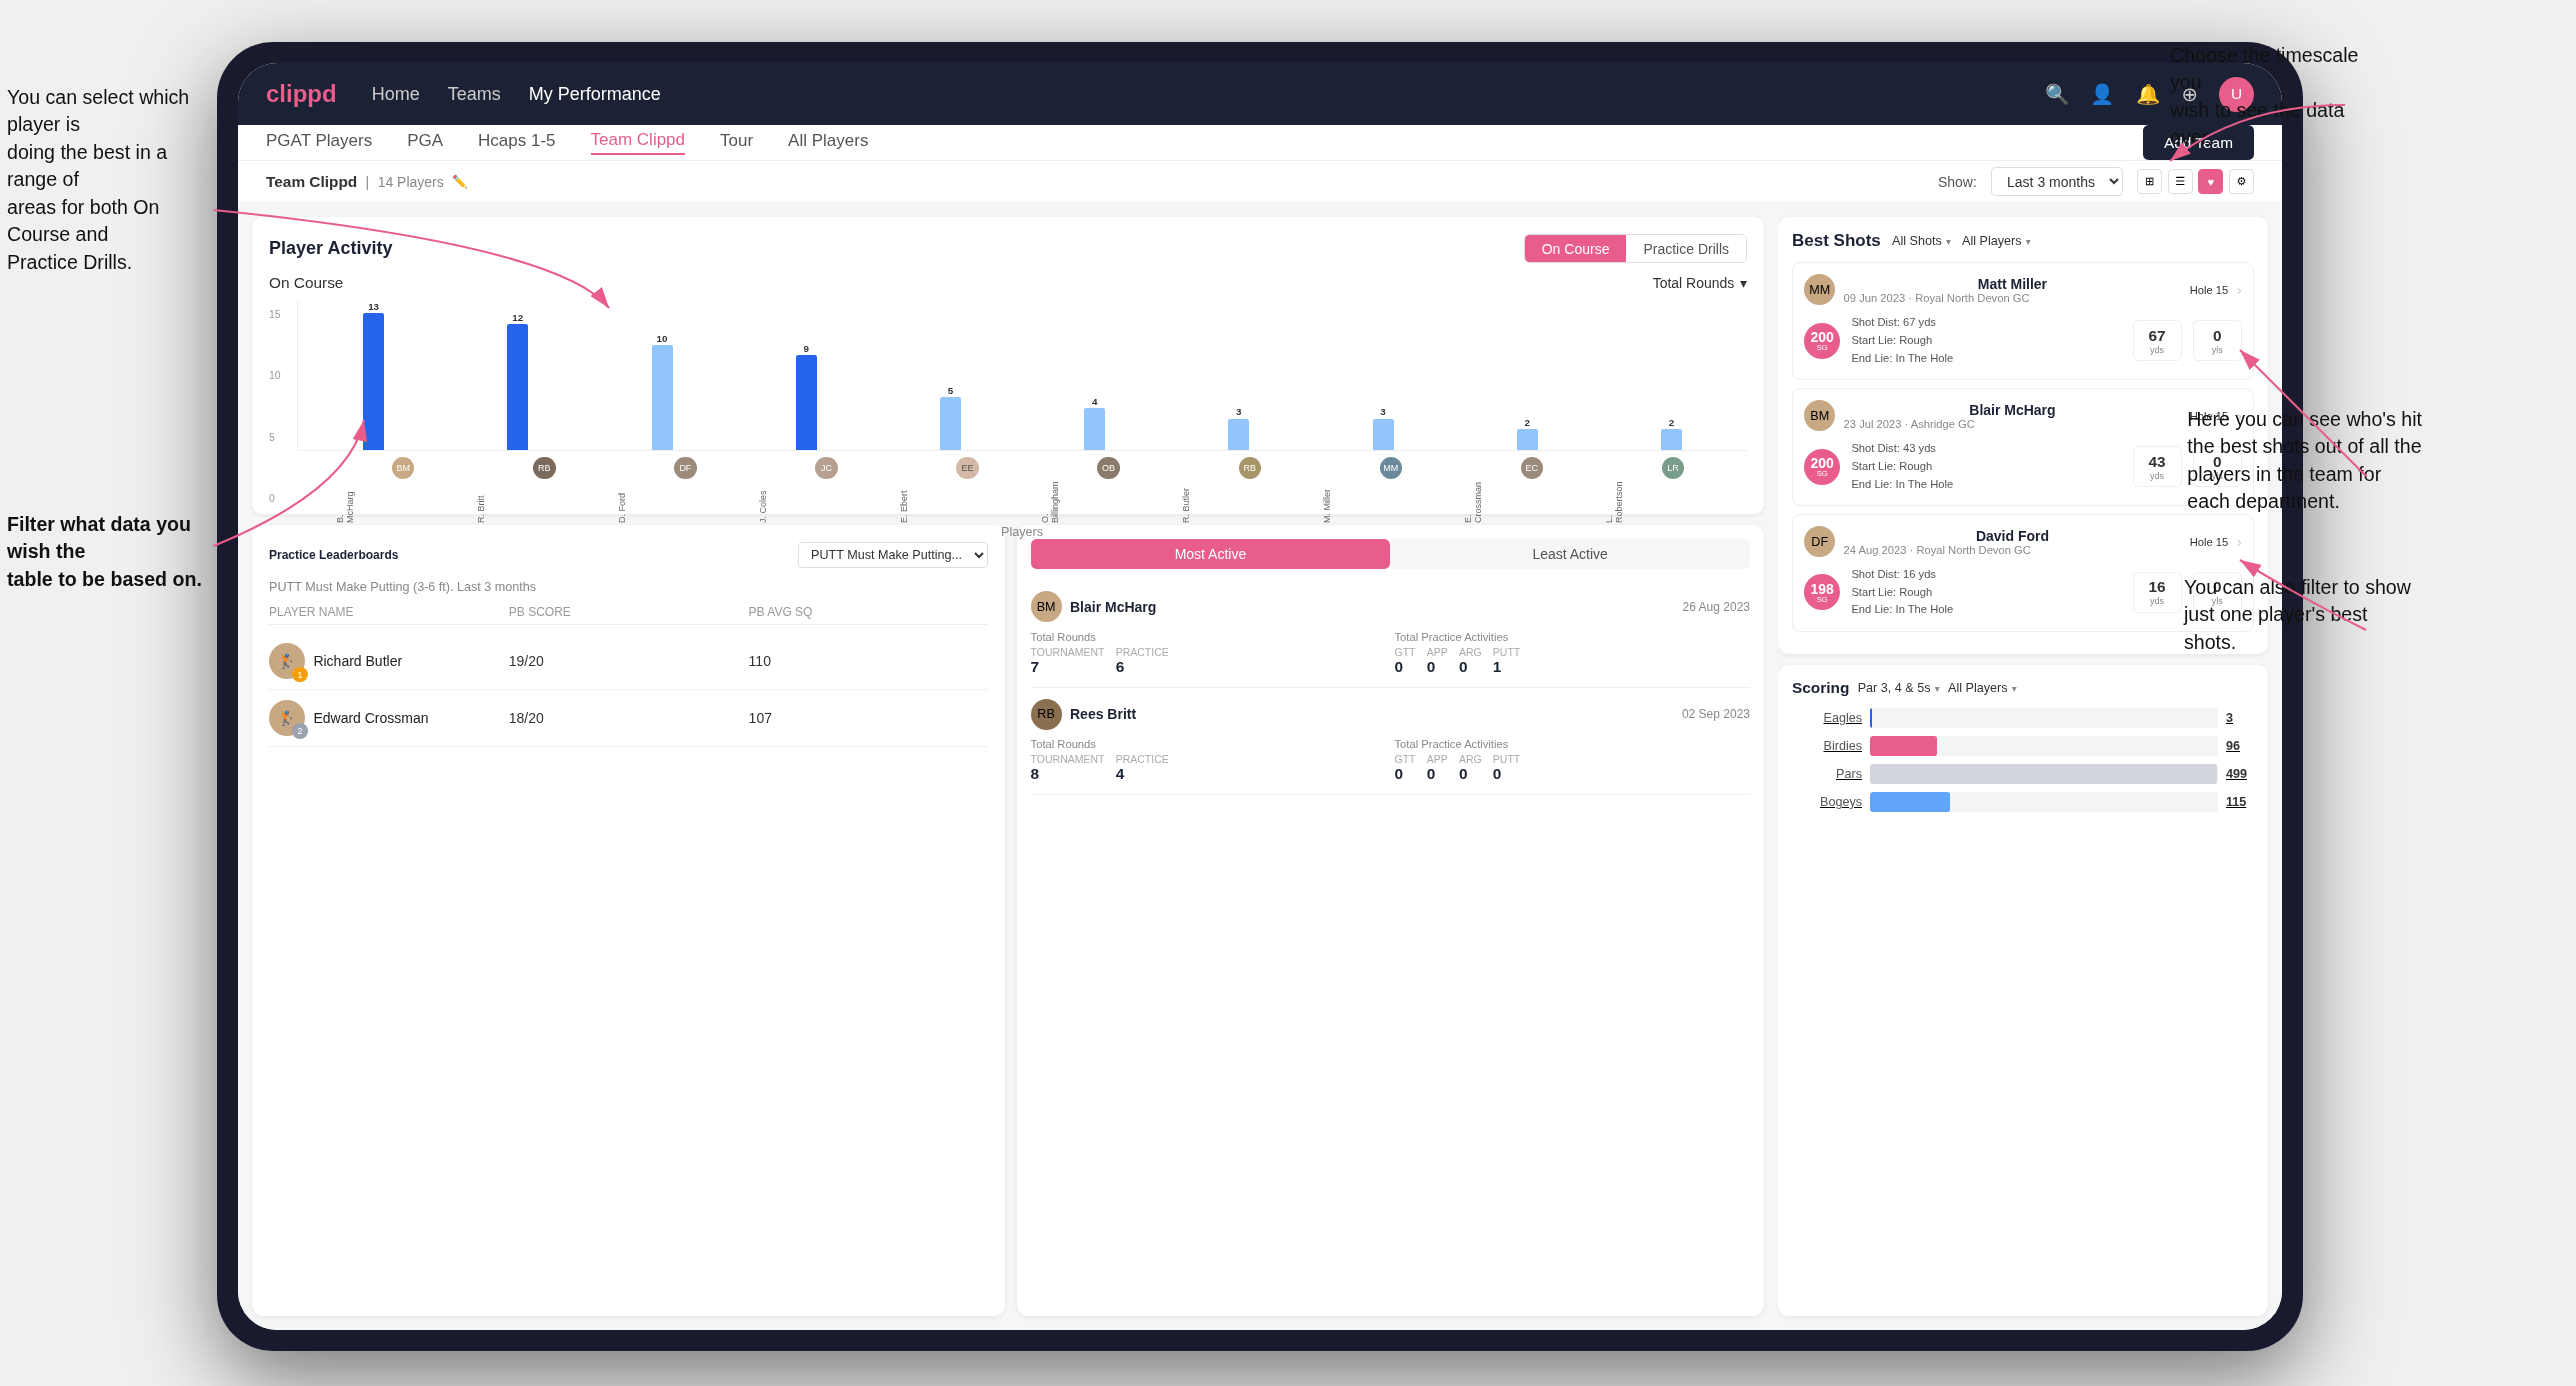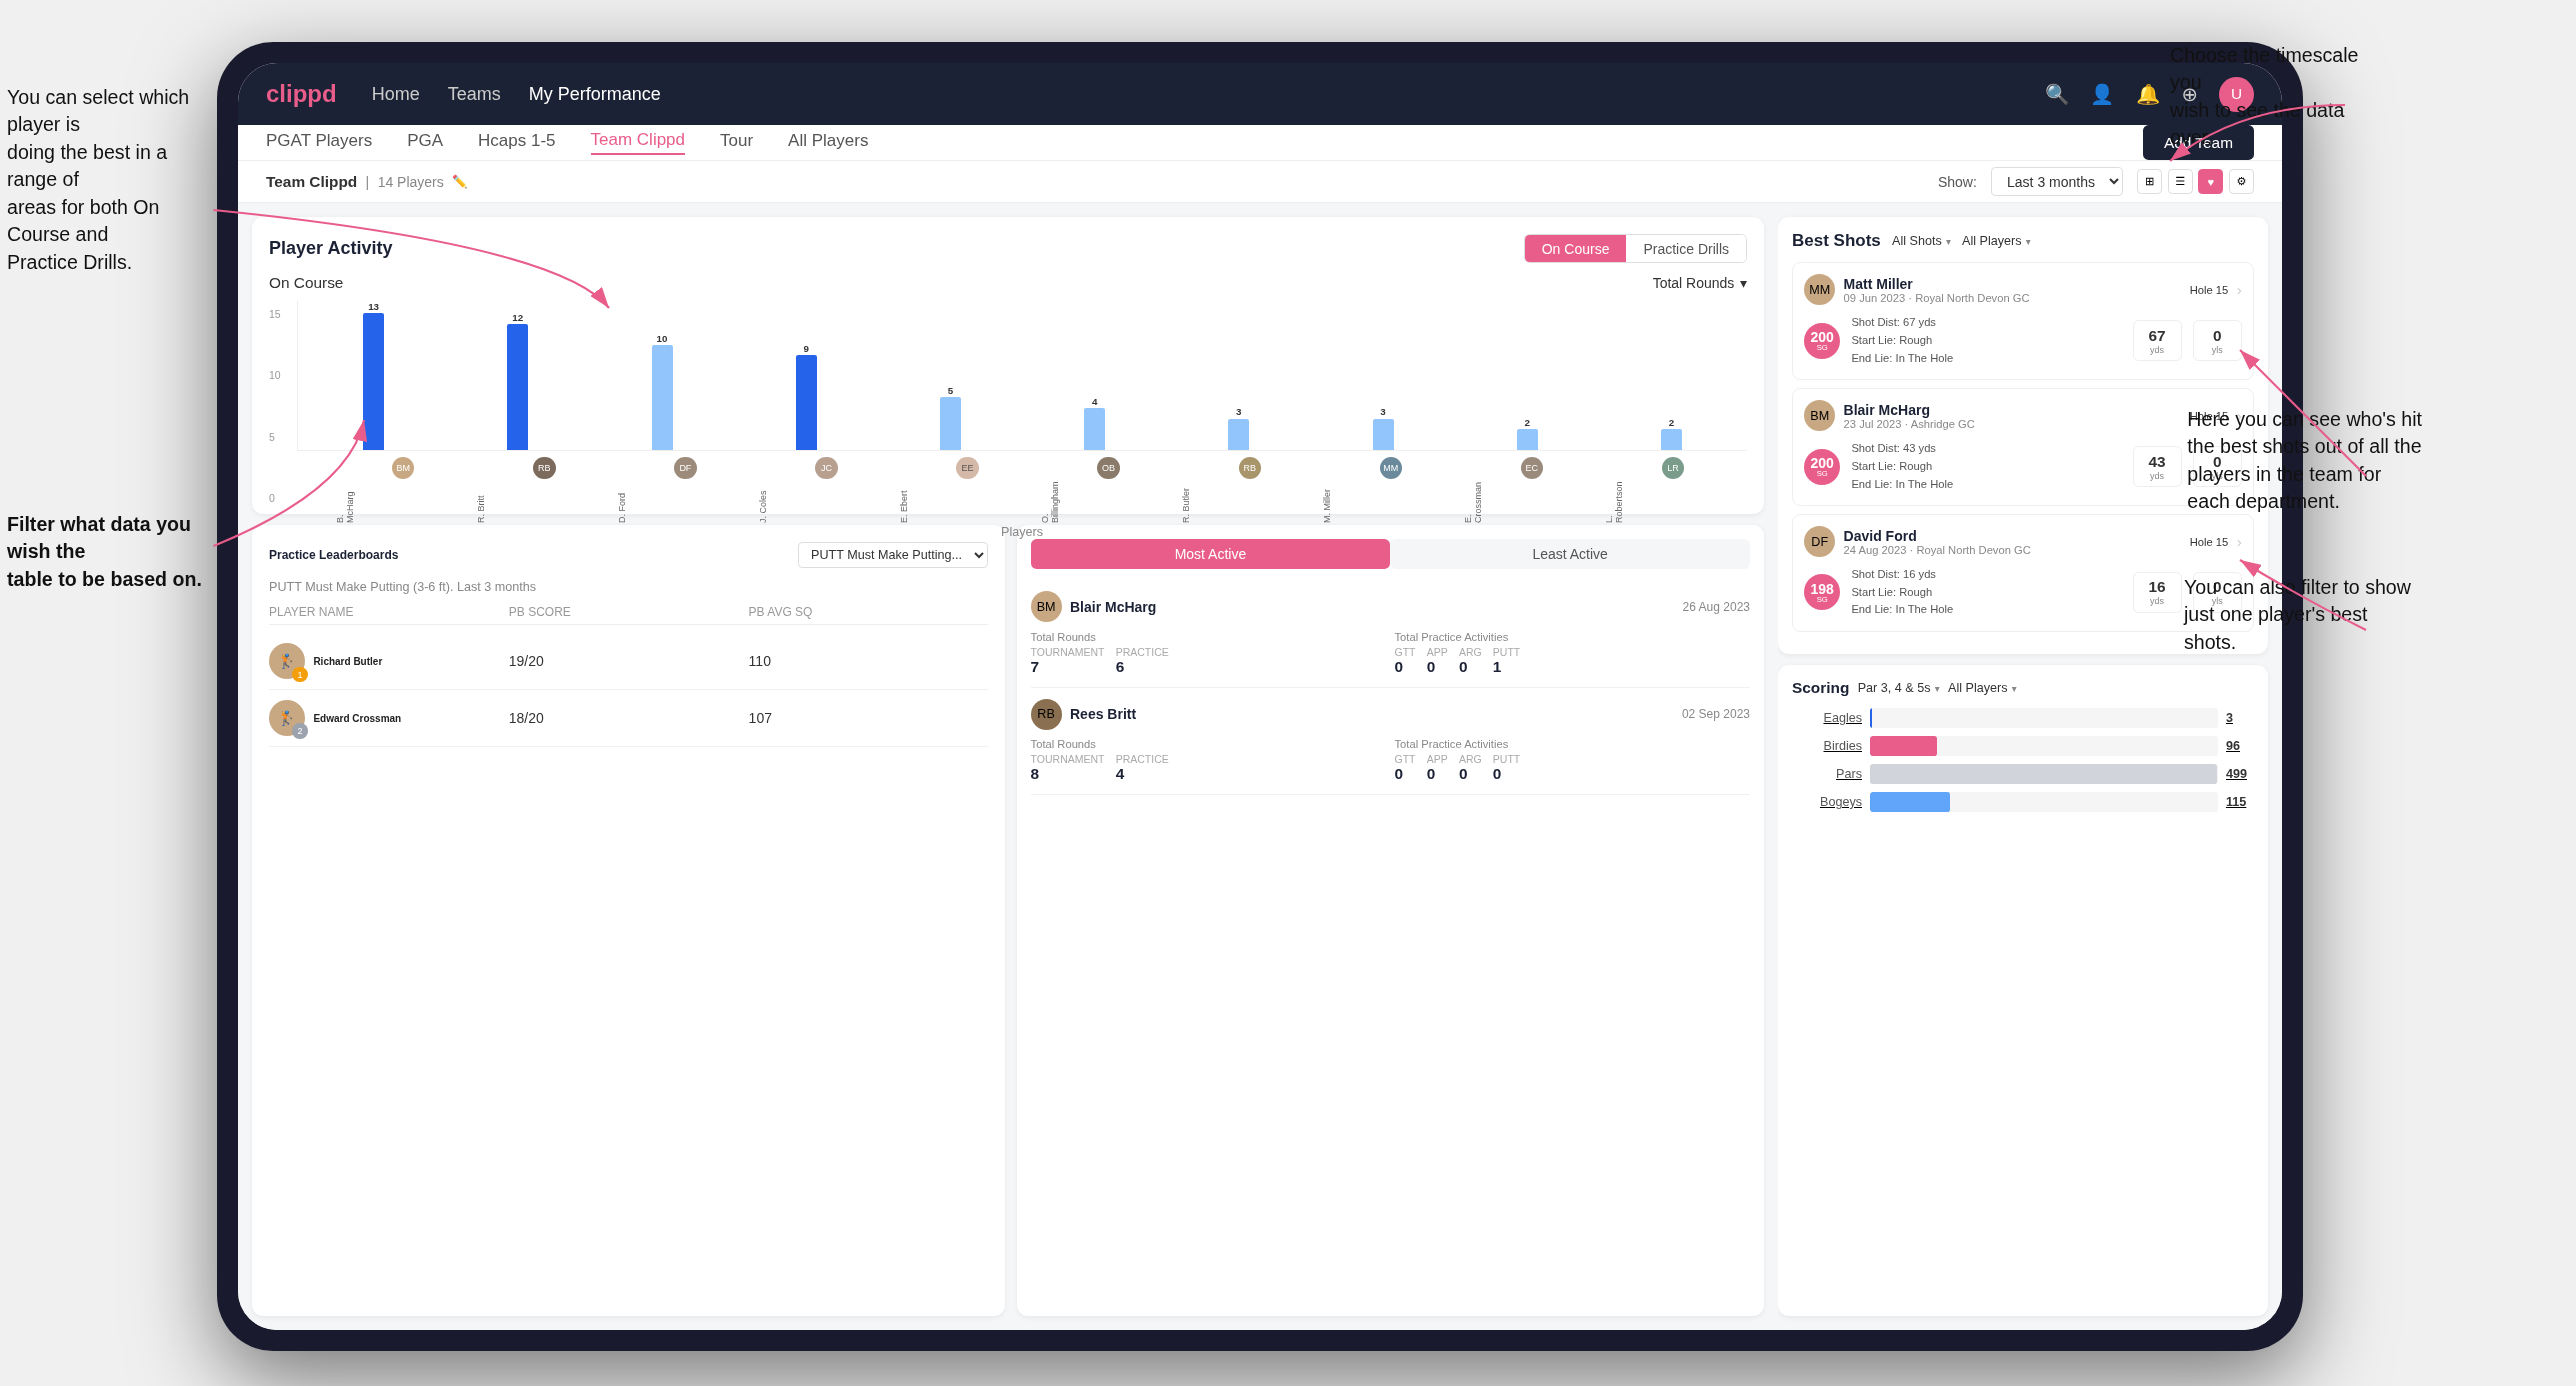--- a/index.html
+++ b/index.html
@@ -421,23 +421,23 @@
       font-size: 9px;
       display: flex;
       align-items: center;
       justify-content: center;
     }
 
     .rank-badge.gold { background: #f59e0b; }
     .rank-badge.silver { background: #9ca3af; }
 
     .player-name-text {
-      font-size: 10px;
+      font-size: 14px;
       color: #222;
-      font-weight: 700;
+      font-weight: 400;
     }
 
     .score-text {
       font-size: 14px;
       color: #333;
     }
 
     
     .right-panel {
       width: 504px;
@@ -513,20 +513,21 @@
     }
 
     .shot-player-details {
       flex: 1;
     }
 
     .shot-player-name {
       font-size: 14px;
       font-weight: 600;
       color: #1c2235;
+      text-align: center;
     }
 
     .shot-location {
       font-size: 11.2px;
       color: #888;
     }
 
     .shot-hole {
       font-size: 11.2px;
       color: #333;

